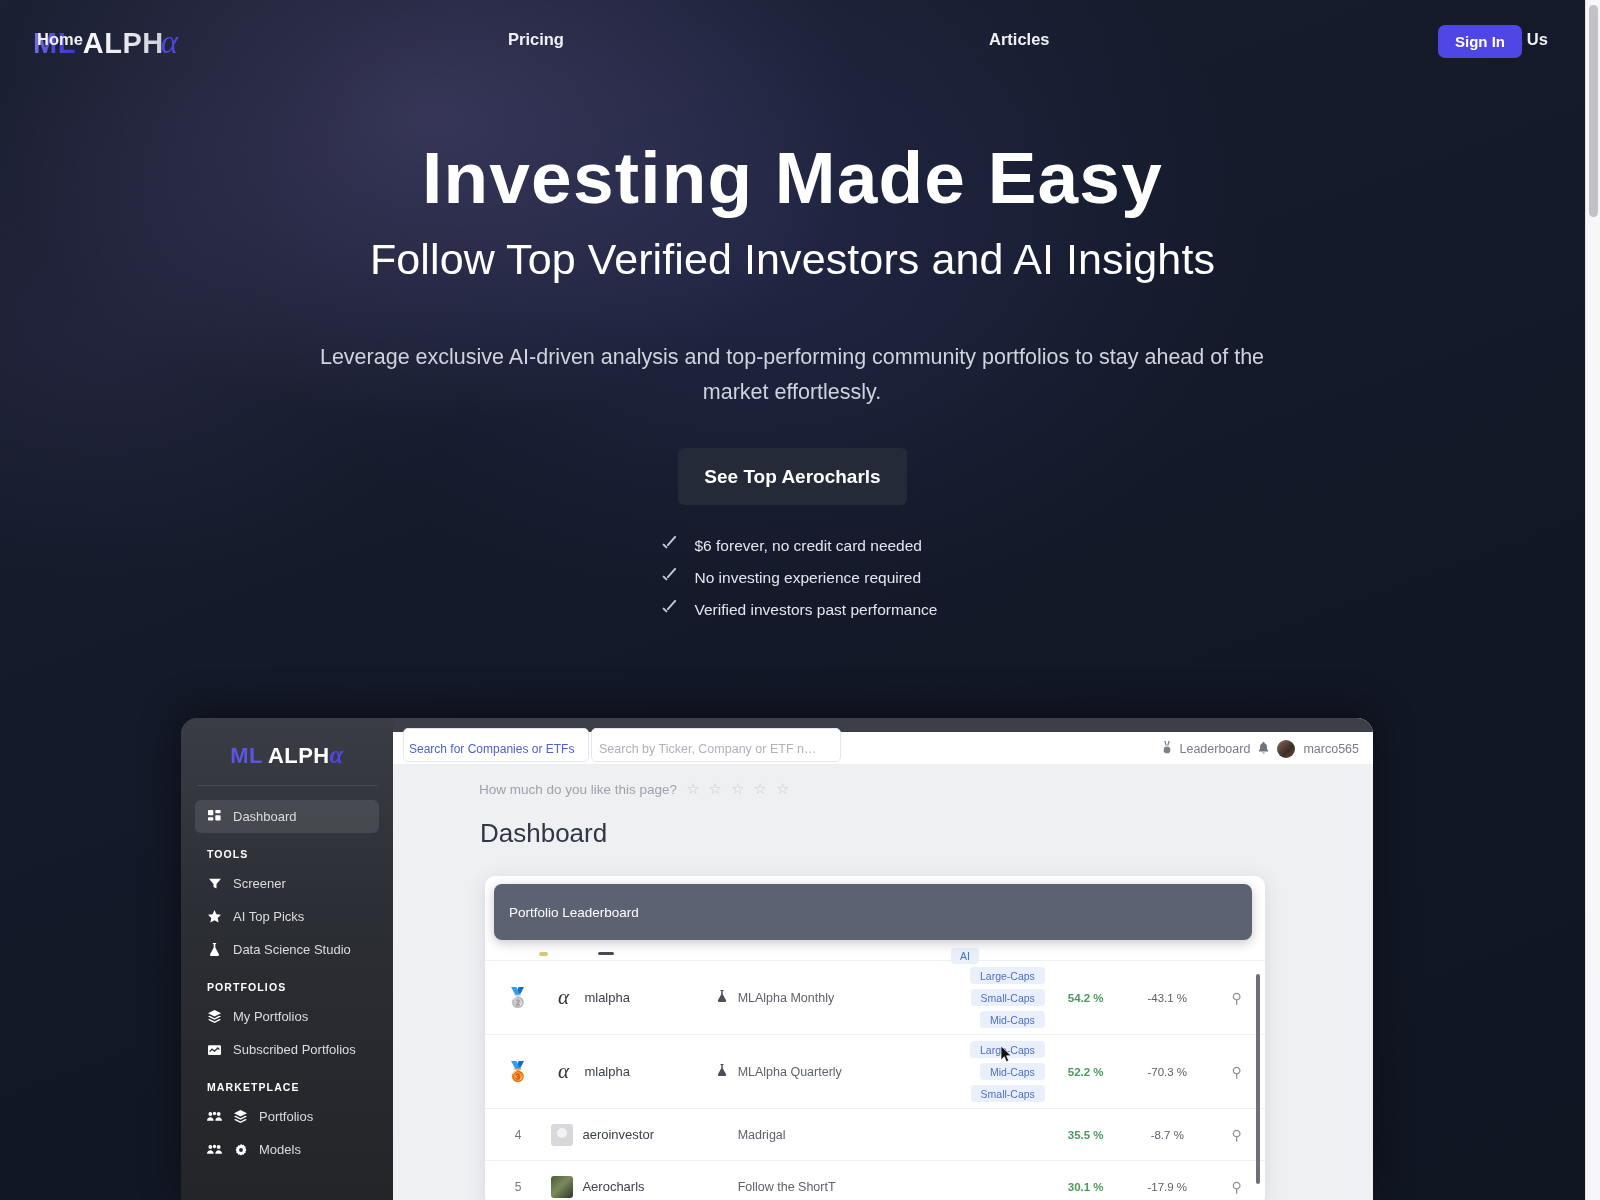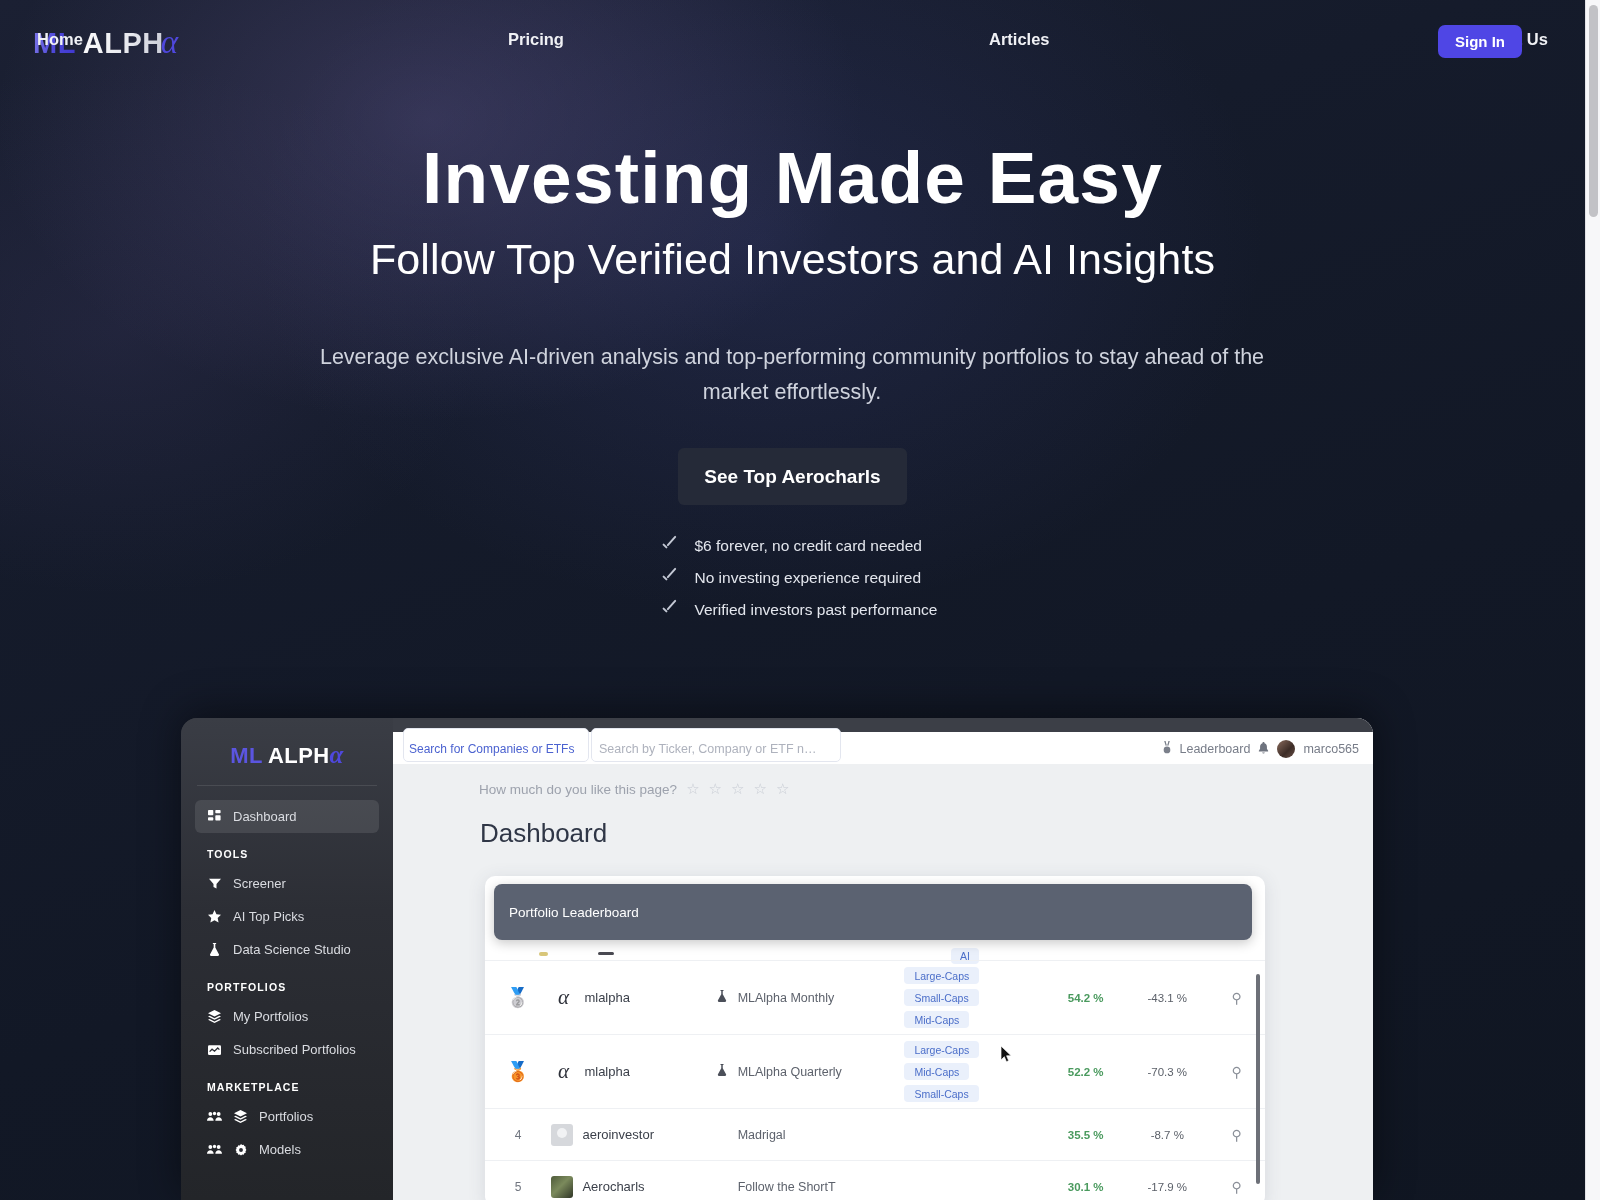--- a/index.html
+++ b/index.html
@@ -315,21 +315,21 @@
   }
   .uname { color: #3a3f49; font-size: 13px; }
   .c-port {
     width: 200px; display: flex; align-items: center; gap: 9px;
     color: #5d626c; font-size: 12.5px;
   }
   .flask {
     width: 14px; text-align: center; color: #4b4f59; font-size: 13px; flex: none;
   }
   .c-tags {
-    width: 148px; display: flex; flex-direction: column; align-items: flex-start; gap: 5px;
+    width: 148px; display: flex; flex-direction: column; align-items: flex-end; gap: 5px;
   }
   .tag {
     background: #eaf0fb; color: #4b6ec9;
     font-size: 10.5px; padding: 2.5px 10px; border-radius: 4px;
     white-space: nowrap;
   }
   .c-ret {
     width: 86px; text-align: center; color: #4a9a5e; font-size: 11.5px; font-weight: 600;
   }
   .c-dd {

